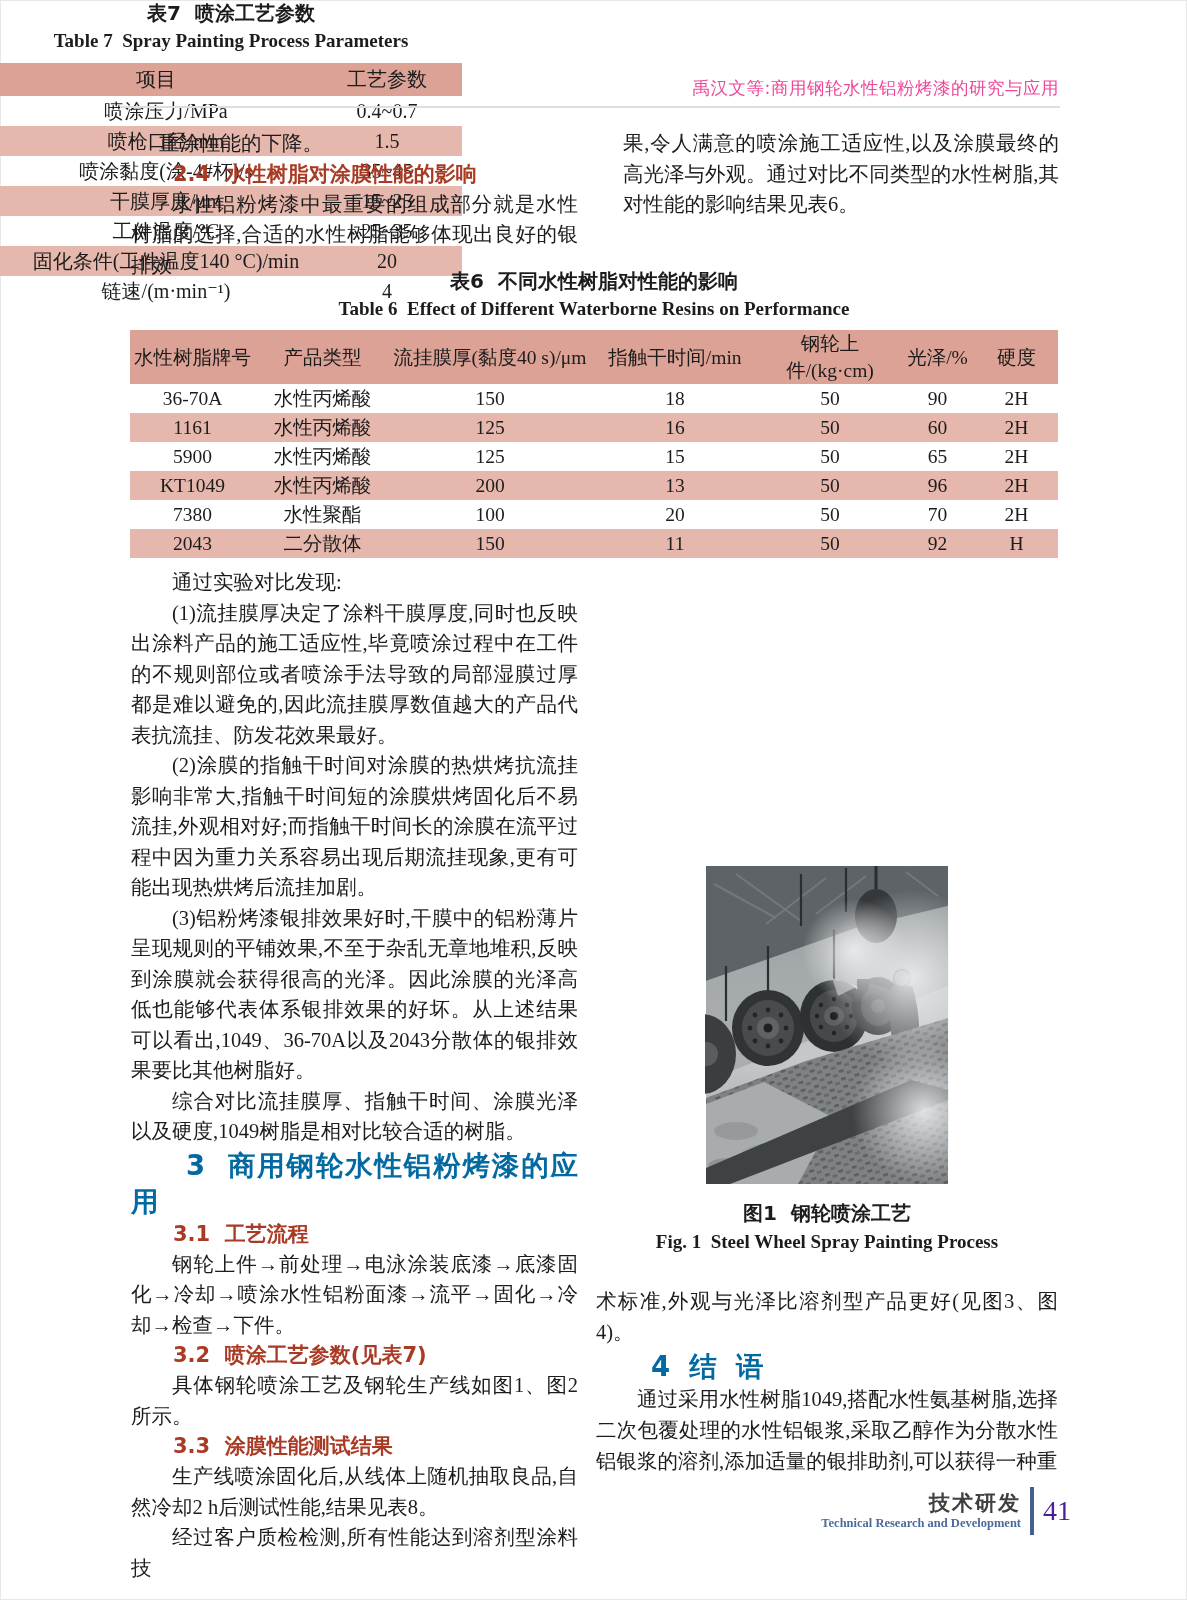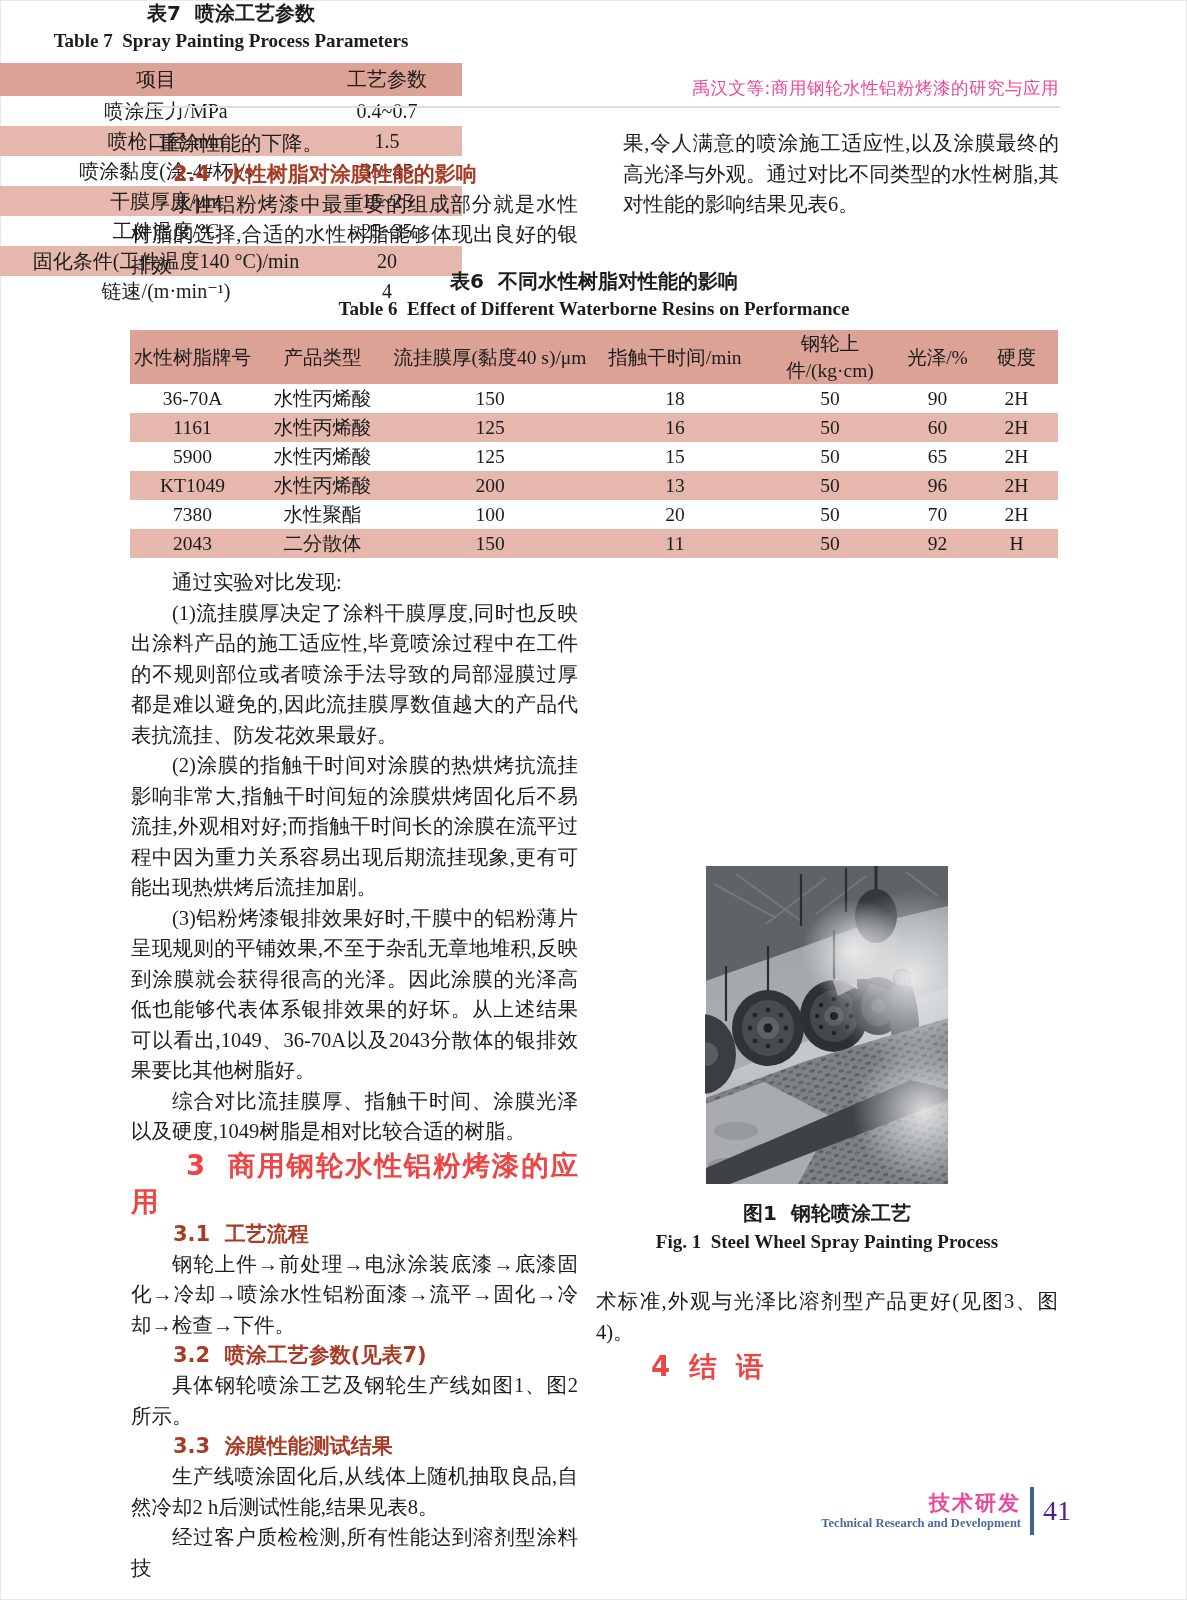--- a/index.html
+++ b/index.html
@@ -24,21 +24,21 @@
   .rcol1{top:128px;left:595px;width:464px;}
   .lcol2{top:558px;left:131px;margin-top:9px;}
   .rcol2{top:556px;left:596px;width:462px;text-align:left;}
   
   .h-sub{
     font-family:"DejaVu Sans","Liberation Sans",sans-serif;font-weight:bold;
     color:#a93b25;font-size:21px;line-height:30px;margin:4px 0 3px 0;text-indent:0;
   }
   .h-main{
     font-family:"DejaVu Sans","Liberation Sans",sans-serif;font-weight:bold;
-    color:#ef4444;font-size:27.5px;line-height:36px;margin:14px 0 10px 0;text-indent:0;
+    color:#0369a1;font-size:27.5px;line-height:36px;margin:14px 0 10px 0;text-indent:0;
   }
   
   .t6wrap{position:absolute;top:268px;left:130px;width:928px;}
   .tbl-title-cn{
     text-align:center;font-family:"DejaVu Sans","Liberation Sans",sans-serif;
     font-weight:bold;font-size:20px;line-height:26px;
   }
   .tbl-title-en{text-align:center;font-weight:bold;font-size:19px;line-height:26px;margin-top:2px;}
   table{border-collapse:collapse;}
   .t6{width:928px;margin-top:8px;font-size:19.5px;}
@@ -62,21 +62,21 @@
   }
   .fig-cap-en{font-weight:bold;font-size:19px;line-height:26px;text-align:center;margin-top:3px;}
   .rcol3{position:absolute;top:1286px;left:596px;width:462px;font-size:20.5px;line-height:31px;text-align:justify;}
   .rcol3 p{margin:0;text-indent:2em;}
   .rcol3 p.noindent{text-indent:0;}
   
   .footer{position:absolute;top:1487px;right:116px;display:flex;align-items:center;}
   .footer .txt{text-align:right;margin-right:9px;}
   .footer .cn{
     font-family:Liberation Serif, serif;font-weight:bold;
-    font-size:21px;line-height:24px;color:#ec4899;letter-spacing:2px;
+    font-size:21px;line-height:24px;color:#404040;letter-spacing:2px;
   }
   .footer .en{font-weight:bold;font-size:12.5px;line-height:16px;color:#4c6a9c;}
   .footer .bar{width:4px;height:48px;background:#44628f;margin-right:9px;}
   .footer .pn{font-size:28px;color:#4c1d95;font-weight:normal;}
 </style>
 </head>
 <body>
 
 <div class="page">
 
@@ -313,20 +313,21 @@
       <circle cx="218" cy="245" r="72" fill="url(#mist)"></circle>
       <circle cx="148" cy="85" r="52" fill="url(#mist)"></circle>
     </svg>
     <div class="fig-cap-cn keep-sp">图1  钢轮喷涂工艺</div>
     <div class="fig-cap-en keep-sp">Fig. 1  Steel Wheel Spray Painting Process</div>
   </div>
 
   <div class="rcol3">
     <p class="noindent">术标准,外观与光泽比溶剂型产品更好(见图3、图4)。</p>
     <p class="h-main keep-sp">4  结  语</p>
+    <p>通过采用水性树脂1049,搭配水性氨基树脂,选择二次包覆处理的水性铝银浆,采取乙醇作为分散水性铝银浆的溶剂,添加适量的银排助剂,可以获得一种重</p>
   </div>
 
   <div class="footer">
     <div class="txt">
       <div class="cn">技术研发</div>
       <div class="en">Technical Research and Development</div>
     </div>
     <div class="bar"></div>
     <div class="pn">41</div>
   </div>

